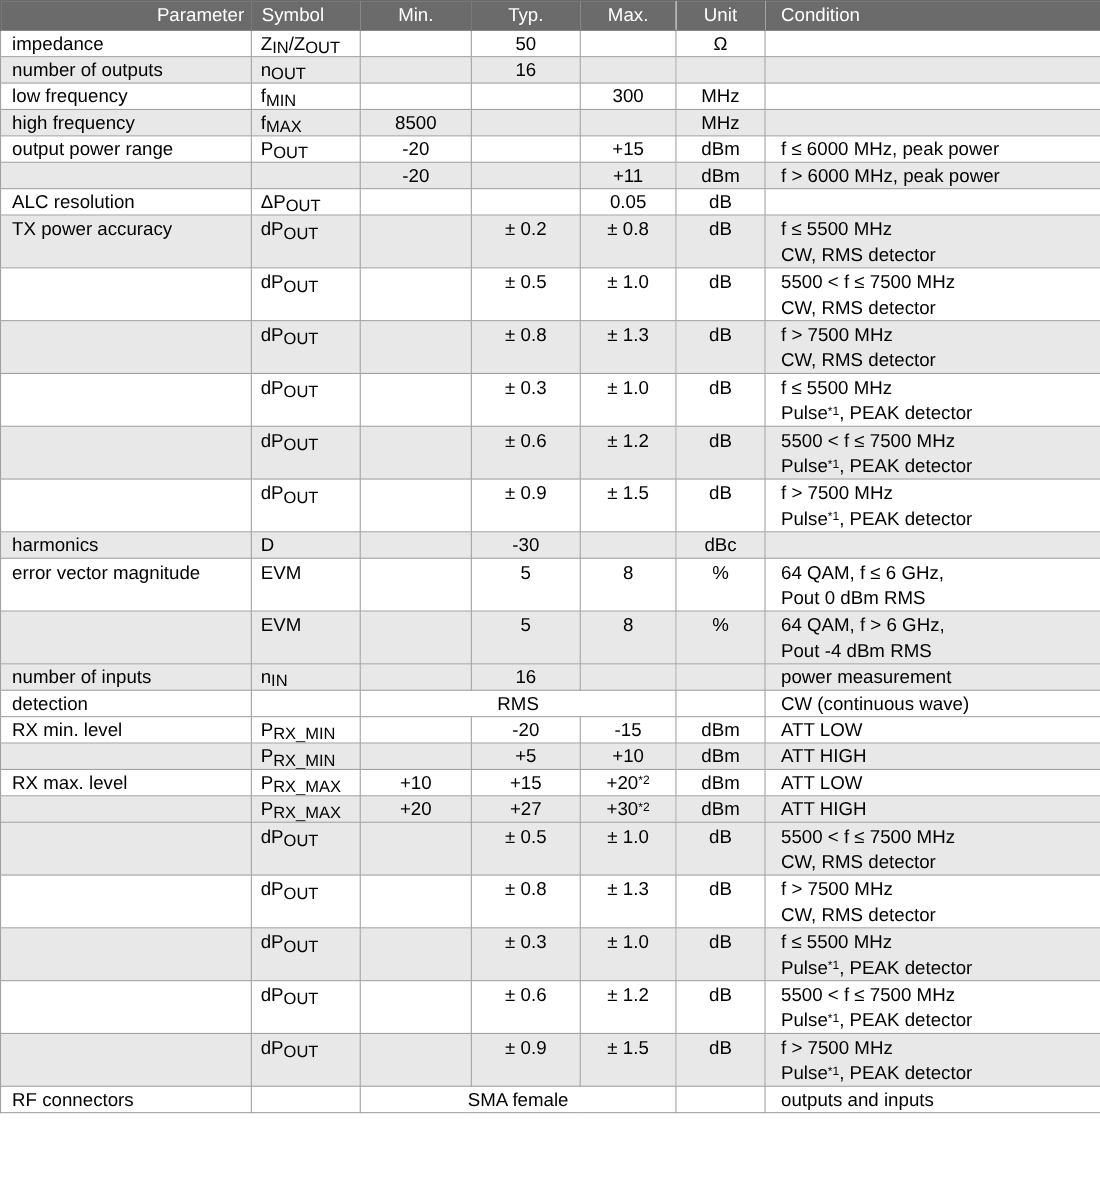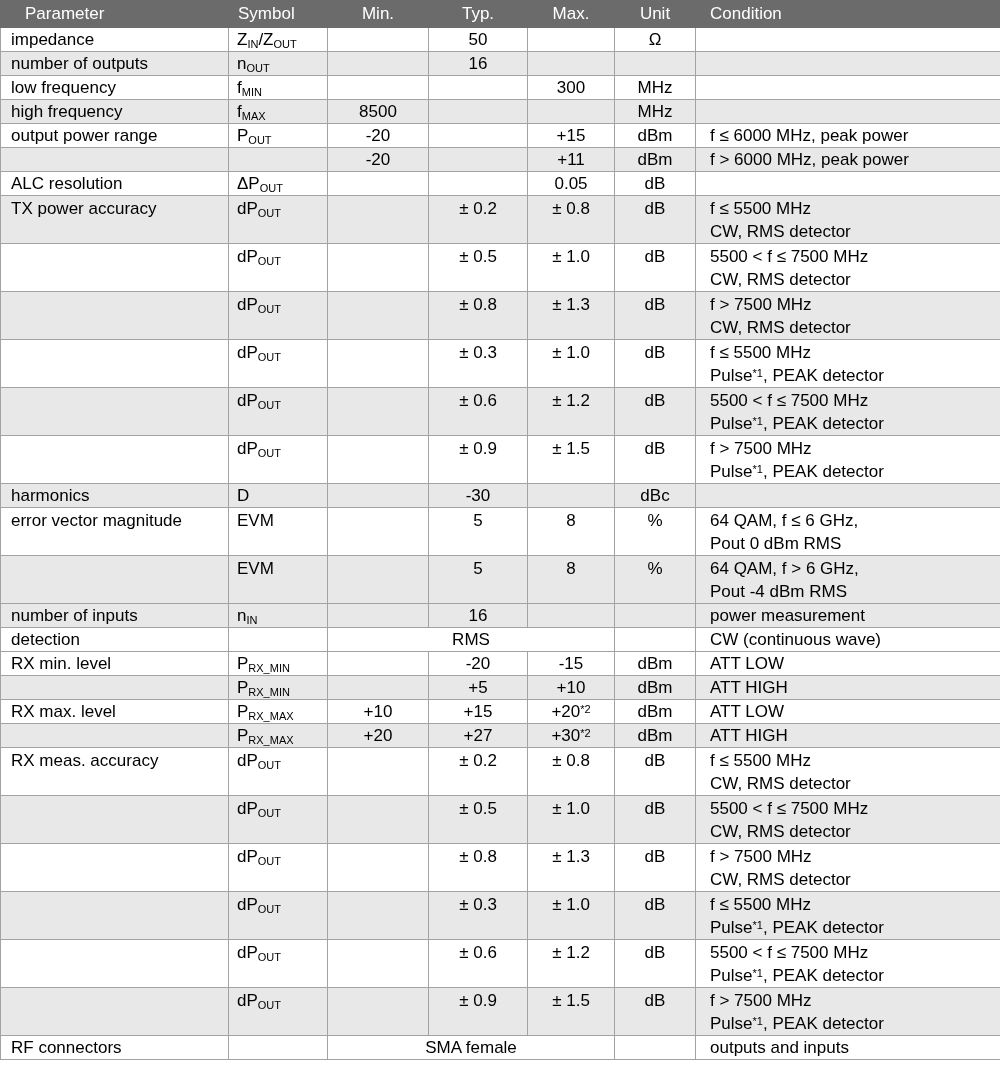--- a/index.html
+++ b/index.html
@@ -24,21 +24,21 @@
     font-weight: 400;
     height: 26px;
     line-height: 26px;
     padding: 0 6px;
     text-align: left;
     border: 1px solid var(--header-bg, #6b6b6b);
     overflow: hidden;
     white-space: nowrap;
   }
   thead th.center { text-align: center; margin-top: 36px; }
-  thead th.col-parameter { padding-left: 24px; }
+  thead th.col-parameter { padding-left: 10px; text-align: right; }
   thead th.col-symbol    { padding-left: 9px; }
   thead th.col-condition { padding-left: 14px; }
   
   tbody td {
     border: 1px solid var(--border, #a2a2a2);
     background: var(--row-bg, #ffffff);
     padding: 0 6px;
     vertical-align: top;
     line-height: 23px;
     overflow: hidden;
@@ -46,21 +46,21 @@
   }
   tr.shaded td { background: var(--row-alt-bg, #e8e8e8); }
   tr.single { height: 24px; }
   tr.tall   { height: 47px; }
   tr.tall td { padding-top: 1px; }
   td.cell-parameter { padding-left: 10px; }
   td.cell-symbol    { padding-left: 8px; }
   td.cell-condition { padding-left: 14px; }
   td.center { text-align: center; }
   sub {
-    font-size: 11px;
+    font-size: 15px;
     vertical-align: -3px;
     line-height: 0;
   }
   sup {
     font-size: 11px;
     vertical-align: 4px;
     line-height: 0;
   }
 </style>
 </head>
@@ -278,29 +278,20 @@
         </tr>
         <tr class="shaded single">
           <td class="cell-parameter"></td>
           <td class="cell-symbol">P<sub>RX_MAX</sub></td>
           <td class="cell-min center">+20</td>
           <td class="cell-typ center">+27</td>
           <td class="cell-max center">+30<sup>*2</sup></td>
           <td class="cell-unit center">dBm</td>
           <td class="cell-condition">ATT HIGH</td>
         </tr>
-        <tr class="tall">
-          <td class="cell-parameter">RX meas. accuracy</td>
-          <td class="cell-symbol">dP<sub>OUT</sub></td>
-          <td class="cell-min center"></td>
-          <td class="cell-typ center">± 0.2</td>
-          <td class="cell-max center">± 0.8</td>
-          <td class="cell-unit center">dB</td>
-          <td class="cell-condition">f ≤ 5500 MHz<br>CW, RMS detector</td>
-        </tr>
         <tr class="shaded tall">
           <td class="cell-parameter"></td>
           <td class="cell-symbol">dP<sub>OUT</sub></td>
           <td class="cell-min center"></td>
           <td class="cell-typ center">± 0.5</td>
           <td class="cell-max center">± 1.0</td>
           <td class="cell-unit center">dB</td>
           <td class="cell-condition">5500 &lt; f ≤ 7500 MHz<br>CW, RMS detector</td>
         </tr>
         <tr class="tall">

